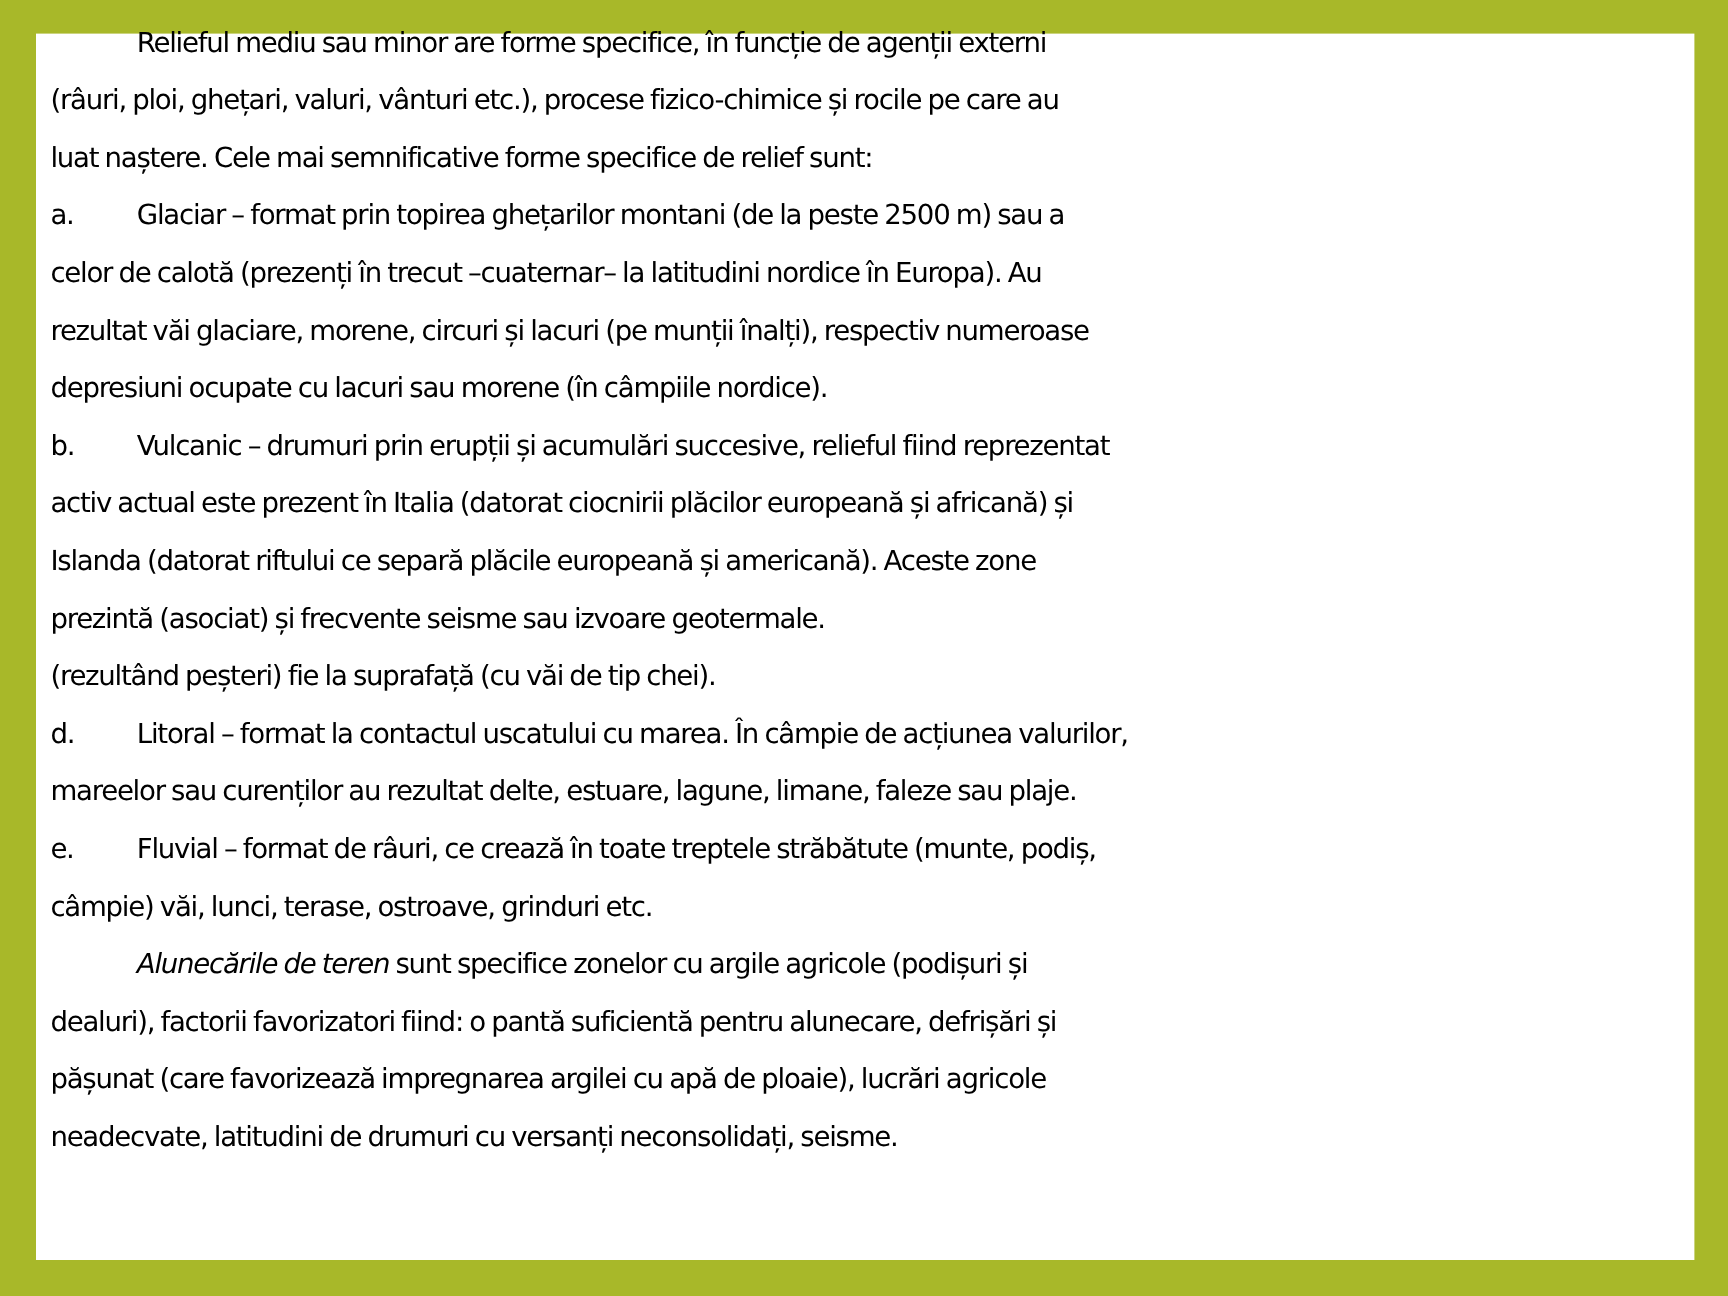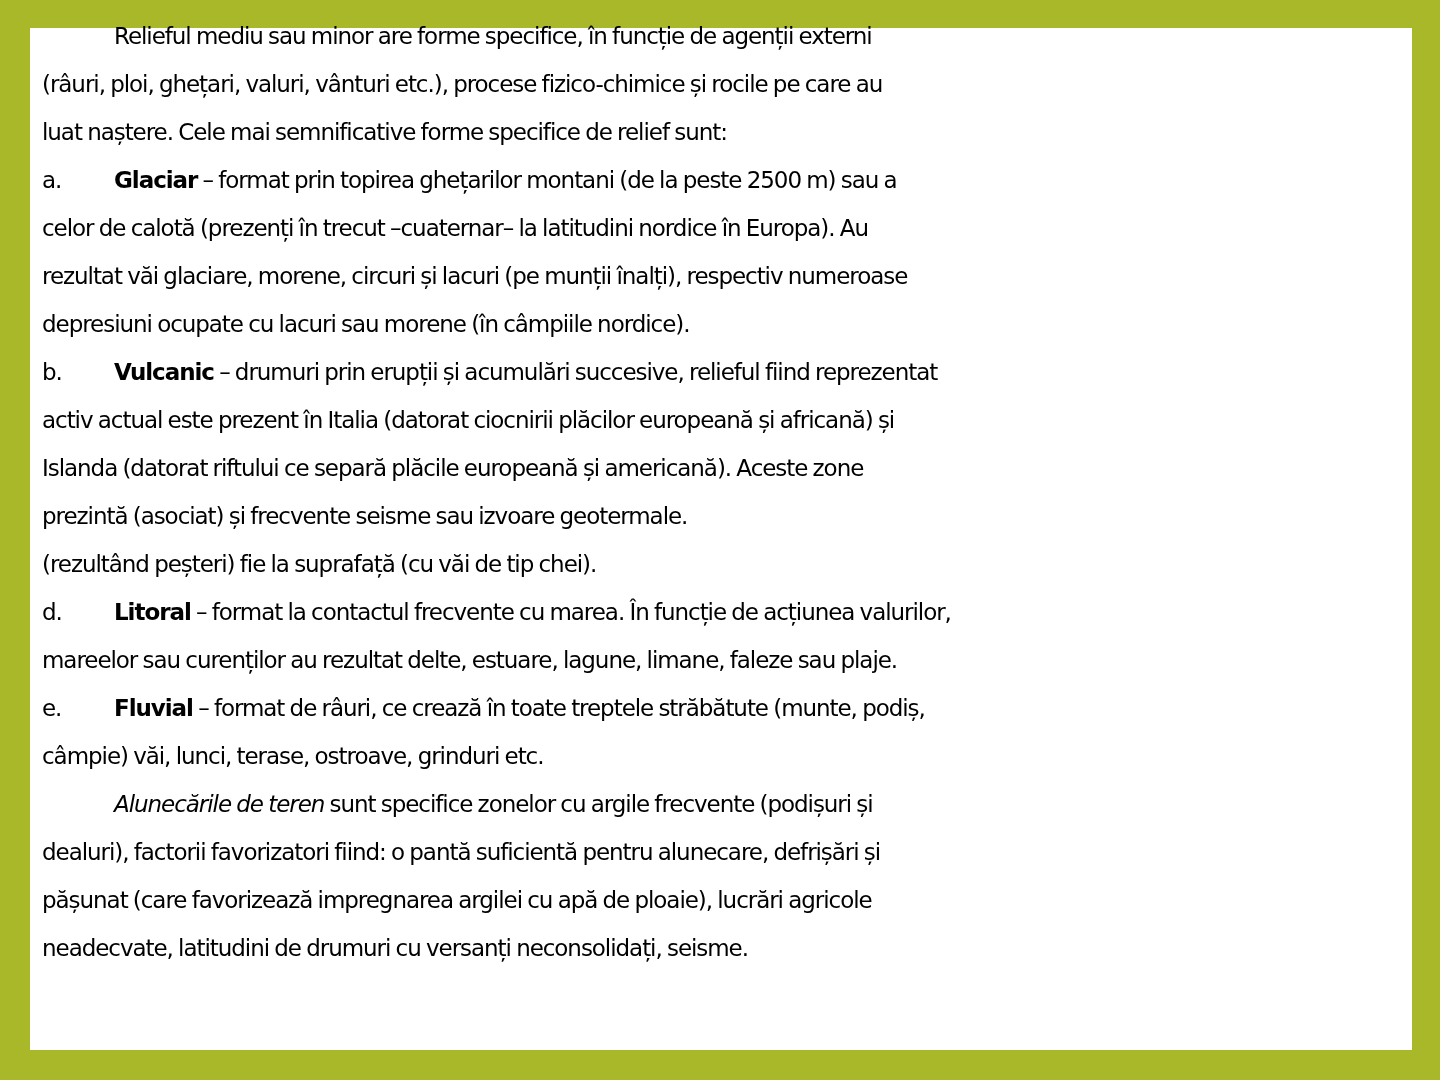--- a/index.html
+++ b/index.html
@@ -21,21 +21,21 @@
       width: 1400px;
       color: #000;
       font-size: 23px;
       letter-spacing: -1.05px;
       word-spacing: -1px;
       line-height: 48px;
     }
     .line { height: 48px; white-space: nowrap; }
     .indent { padding-left: 72px; }
     .marker { display: inline-block; width: 72px; }
-    b { font-weight: bold; }
+    b { font-weight: normal; }
     i { font-style: italic; }
   </style>
 </head>
 <body>
 
 <div class="panel"></div>
 
 <div class="text-layer">
 
   <div class="line indent">Relieful mediu sau minor are forme specifice, în funcție de agenții externi</div>
@@ -52,28 +52,28 @@
   <div class="line">
     <span class="marker">b.</span><b>Vulcanic</b><span> – drumuri prin erupții și acumulări succesive, relieful fiind reprezentat</span>
   </div>
   <div class="line">activ actual este prezent în Italia (datorat ciocnirii plăcilor europeană și africană) și</div>
   <div class="line">Islanda (datorat riftului ce separă plăcile europeană și americană). Aceste zone</div>
   <div class="line">prezintă (asociat) și frecvente seisme sau izvoare geotermale.</div>
 
   <div class="line">(rezultând peșteri) fie la suprafață (cu văi de tip chei).</div>
 
   <div class="line">
-    <span class="marker">d.</span><b>Litoral</b><span> – format la contactul frecvente cu marea. În funcție de acțiunea valurilor,</span>
+    <span class="marker">d.</span><b>Litoral</b><span> – format la contactul uscatului cu marea. În câmpie de acțiunea valurilor,</span>
   </div>
   <div class="line">mareelor sau curenților au rezultat delte, estuare, lagune, limane, faleze sau plaje.</div>
 
   <div class="line">
     <span class="marker">e.</span><b>Fluvial</b><span> – format de râuri, ce crează în toate treptele străbătute (munte, podiș,</span>
   </div>
   <div class="line">câmpie) văi, lunci, terase, ostroave, grinduri etc.</div>
 
   <div class="line indent">
-    <i>Alunecările de teren</i><span> sunt specifice zonelor cu argile frecvente (podișuri și</span>
+    <i>Alunecările de teren</i><span> sunt specifice zonelor cu argile agricole (podișuri și</span>
   </div>
   <div class="line">dealuri), factorii favorizatori fiind: o pantă suficientă pentru alunecare, defrișări și</div>
   <div class="line">pășunat (care favorizează impregnarea argilei cu apă de ploaie), lucrări agricole</div>
   <div class="line">neadecvate, latitudini de drumuri cu versanți neconsolidați, seisme.</div>
 </div>
 
 </body></html>

